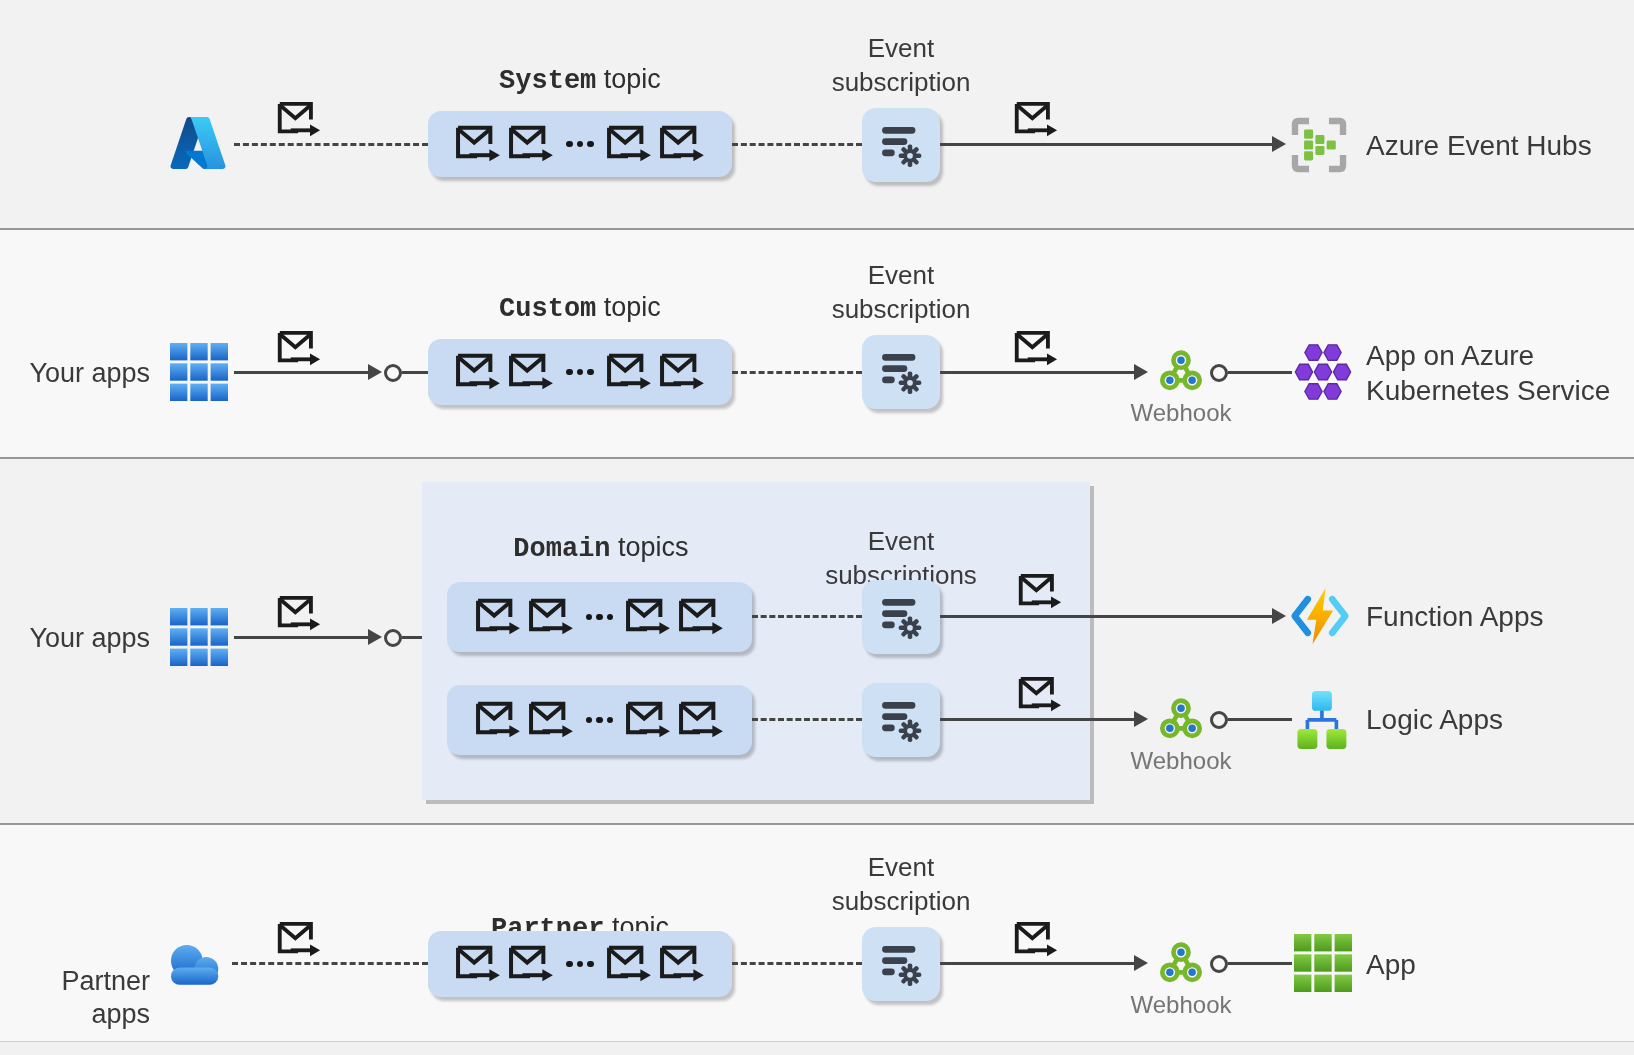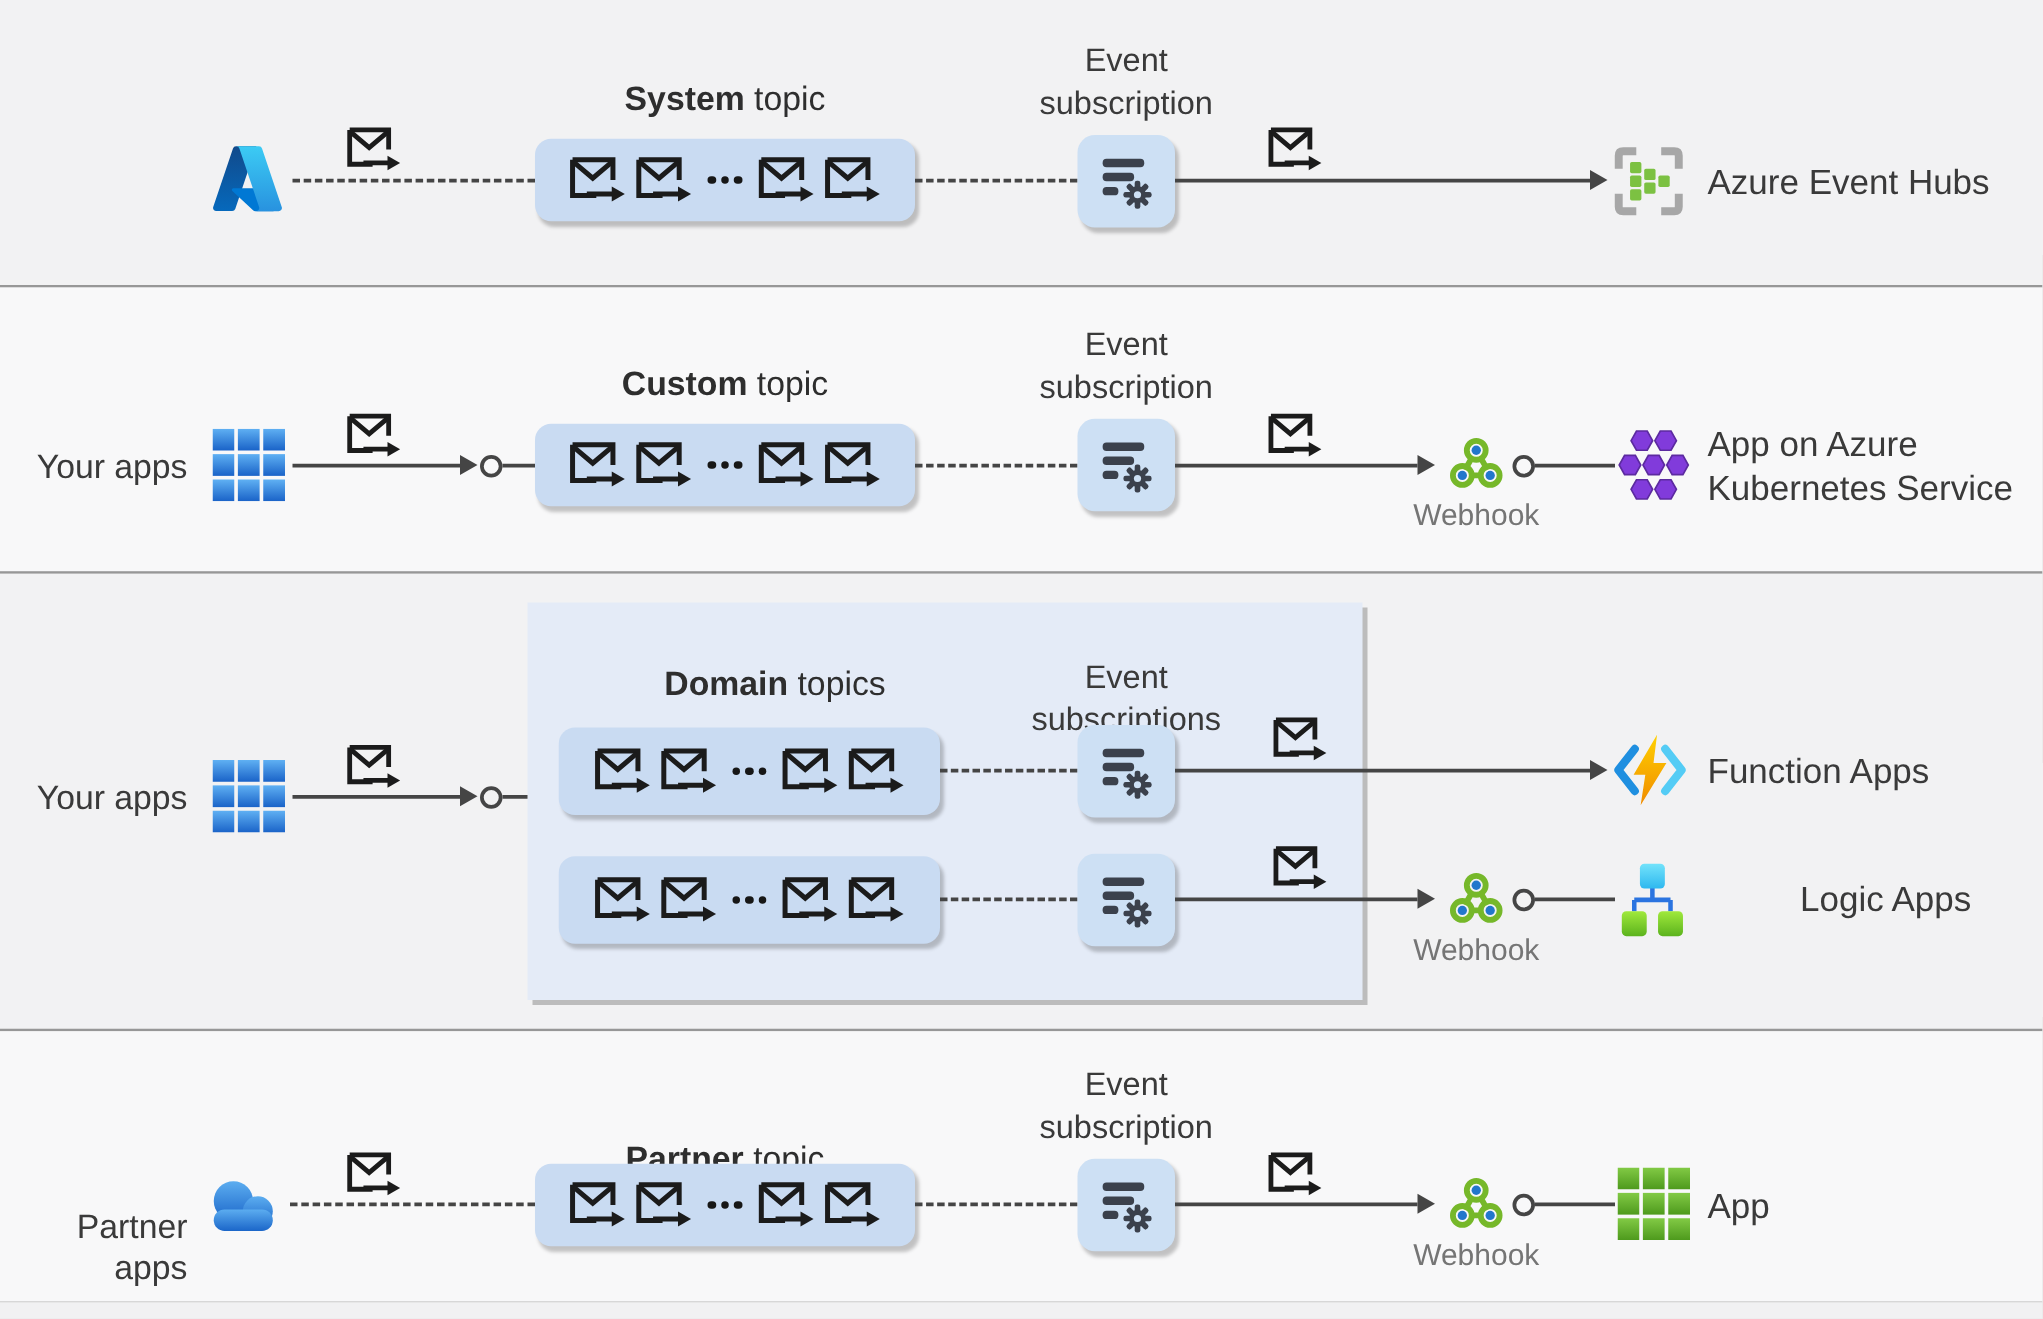--- a/index.html
+++ b/index.html
@@ -7,21 +7,21 @@
           font-family:"Liberation Sans","DejaVu Sans",sans-serif;}
   .band{position:absolute;left:0;width:1634px;}
   .sep{position:absolute;left:0;width:1634px;height:2px;background:var(--separator);}
   .lbl{position:absolute;font-size:27px;line-height:33px;color:var(--text);text-align:right;}
   .tbox{position:absolute;background:var(--topic_box);border-radius:13px;
         box-shadow:3px 4px 3px rgba(0,0,0,.22);display:flex;align-items:center;justify-content:center;gap:7px;}
   .sbox{position:absolute;background:var(--sub_box);border-radius:14px;
         box-shadow:3px 4px 3px rgba(0,0,0,.22);display:flex;align-items:center;justify-content:center;}
   .cont{position:absolute;background:var(--domain_container);box-shadow:4px 4px 0 #bcbcbc;}
   .title{position:absolute;font-size:27px;color:#2e2e2e;text-align:center;white-space:nowrap;}
-  .title b{font-weight:bold;}
+  .title b{font-weight:bold;font-family:Liberation Mono, monospace;}
   .sublbl{position:absolute;font-size:26px;line-height:34px;color:var(--text);text-align:center;}
   .tlabel{position:absolute;font-size:28px;line-height:35px;color:var(--text);}
   .whlbl{position:absolute;font-size:24px;color:var(--muted_text);text-align:center;}
   .ln{position:absolute;height:0;border-top:3px solid var(--line);}
   .ln.dash{border-top-style:dashed;}
   .arr{position:absolute;width:0;height:0;border-left:14px solid var(--line);
        border-top:8.5px solid transparent;border-bottom:8.5px solid transparent;}
   .circ{position:absolute;width:12px;height:12px;border:3px solid var(--line);
         border-radius:50%;background:var(--band_light);}
   .circ.gray{background:var(--band_gray);}
@@ -360,21 +360,21 @@
         <path d="M3 3 V33 H23" fill="none" stroke="#1b1b1b" stroke-width="4.2"></path>
         <path d="M4 5 L20 18.5 L36 5" fill="none" stroke="#1b1b1b" stroke-width="4.2"></path>
         <path d="M15 31.8 H37" stroke="#1b1b1b" stroke-width="4.2"></path>
         <path d="M36 25.5 L47 31.8 L36 38.2 Z" fill="#1b1b1b"></path>
       </svg>
     </div>
   <div class="arr" style="left:368px;top:629px;"></div>
   <div class="circ gray" style="left:384px;top:629px;"></div>
   <div class="ln" style="left:402px;top:636px;width:20px;"></div>
 
-  <div class="title" style="left:460px;top:532px;width:320px;">
+  <div class="title" style="left:441px;top:532px;width:320px;">
     <b>Domain</b><span> topics</span>
   </div>
   <div class="sublbl" style="left:801px;top:524px;width:200px;">Event subscriptions</div>
 
   <div class="tbox" style="left:447px;top:582px;width:305px;height:70px;">
     <span class="ico env" style="position:static;">
         <svg viewBox="0 0 48 40" width="100%" height="100%">
           <path d="M3 3 H37 V20" fill="none" stroke="#1b1b1b" stroke-width="4.2"></path>
           <path d="M3 3 V33 H23" fill="none" stroke="#1b1b1b" stroke-width="4.2"></path>
           <path d="M4 5 L20 18.5 L36 5" fill="none" stroke="#1b1b1b" stroke-width="4.2"></path>
@@ -574,21 +574,21 @@
           </linearGradient>
         </defs>
         <g fill="none" stroke="#2b74e0" stroke-width="4">
           <path d="M33 22 V34 M17 34 H49 M17 34 V44 M49 34 V44"></path>
         </g>
         <rect x="22" y="2" width="22" height="22" rx="4" fill="url(#lg1)"></rect>
         <rect x="6" y="44" width="22" height="22" rx="4" fill="url(#lg2)"></rect>
         <rect x="38" y="44" width="22" height="22" rx="4" fill="url(#lg2)"></rect>
       </svg>
     </div>
-  <div class="tlabel" style="left:1440px;top:702px;">Logic Apps</div>
+  <div class="tlabel" style="left:1366px;top:702px;">Logic Apps</div>
 
   <div class="lbl" style="left:20px;top:931px;width:130px;margin-top:34px;">Partner apps</div>
   <div class="ico" style="left:162px;top:939px;width:66px;height:48px;">
       <svg viewBox="0 0 88 62" width="100%" height="100%">
         <defs>
           <linearGradient id="cl" x1="0" y1="0" x2="0" y2="1">
             <stop offset="0" stop-color="#5cadf0"></stop>
             <stop offset="1" stop-color="#1b66c9"></stop>
           </linearGradient>
         </defs>

